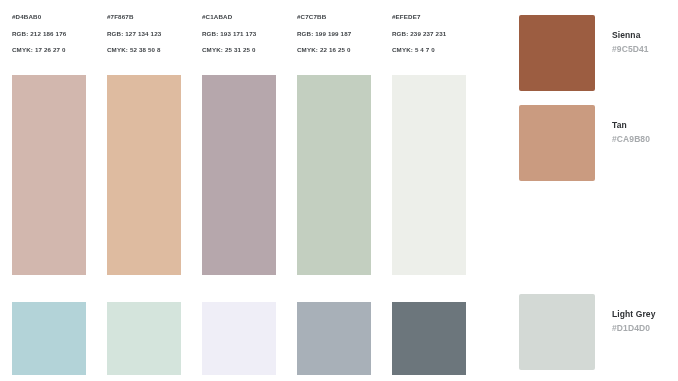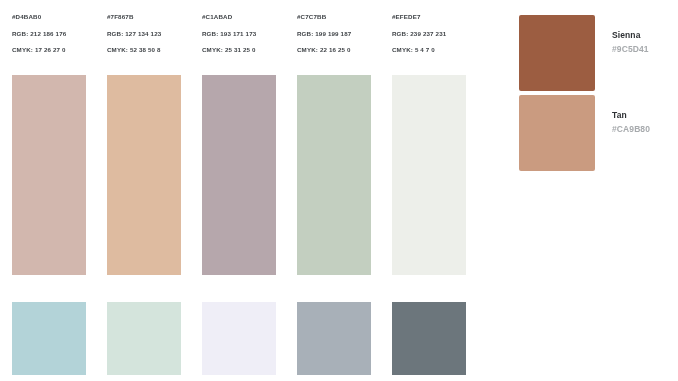--- a/index.html
+++ b/index.html
@@ -185,25 +185,32 @@
   <div class="named-area">
 
     <div class="named-card" style="top:8px;">
       <div class="named-chip" style="background-color: rgb(156, 93, 65);"></div>
       <div class="named-text">
         <div class="named-name">Sienna</div>
         <div class="named-hex">#9C5D41</div>
       </div>
     </div>
 
-    <div class="named-card" style="top:88px;text-decoration:underline;">
+    <div class="named-card" style="top:98px;text-decoration:underline;">
       <div class="named-chip" style="background-color: rgb(202, 155, 128);"></div>
       <div class="named-text">
         <div class="named-name">Tan</div>
         <div class="named-hex">#CA9B80</div>
       </div>
     </div>
 
 
+    <div class="named-card" style="top:287px;">
+      <div class="named-chip" style="background-color: rgb(211, 217, 213);"></div>
+      <div class="named-text">
+        <div class="named-name">Light Grey</div>
+        <div class="named-hex">#D1D4D0</div>
+      </div>
+    </div>
 
   </div>
 
 </div>
 
 </body></html>

